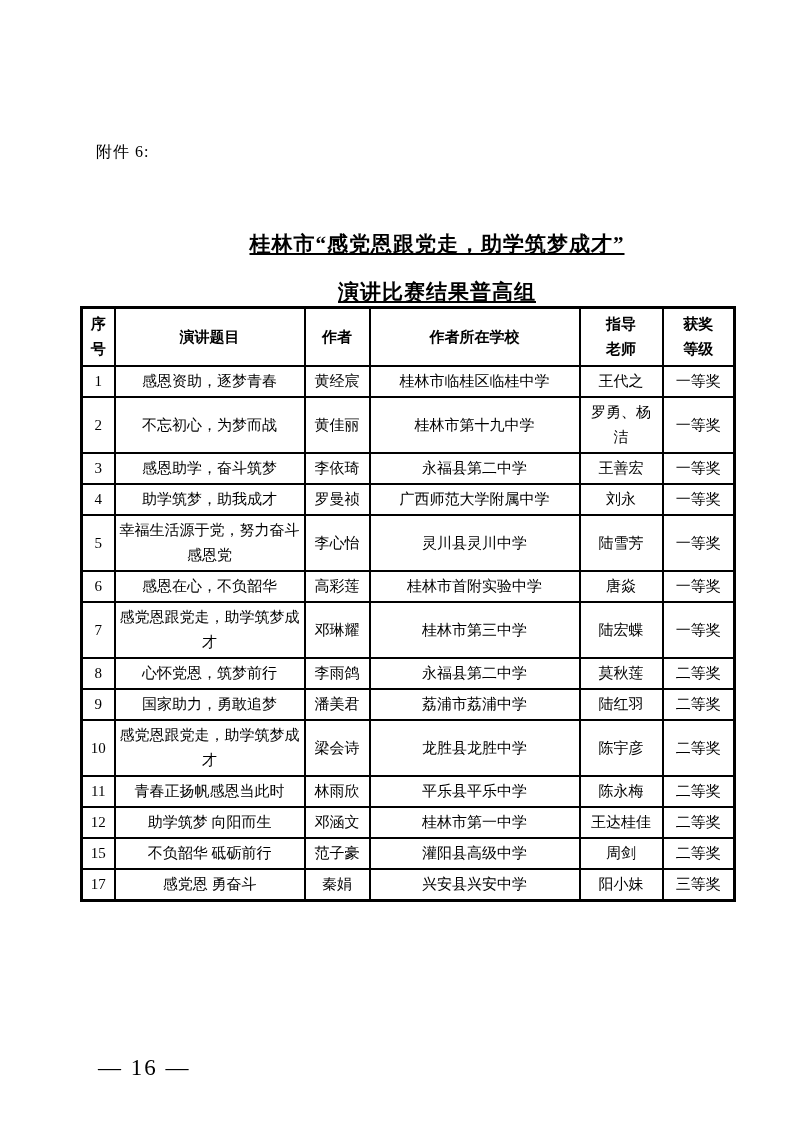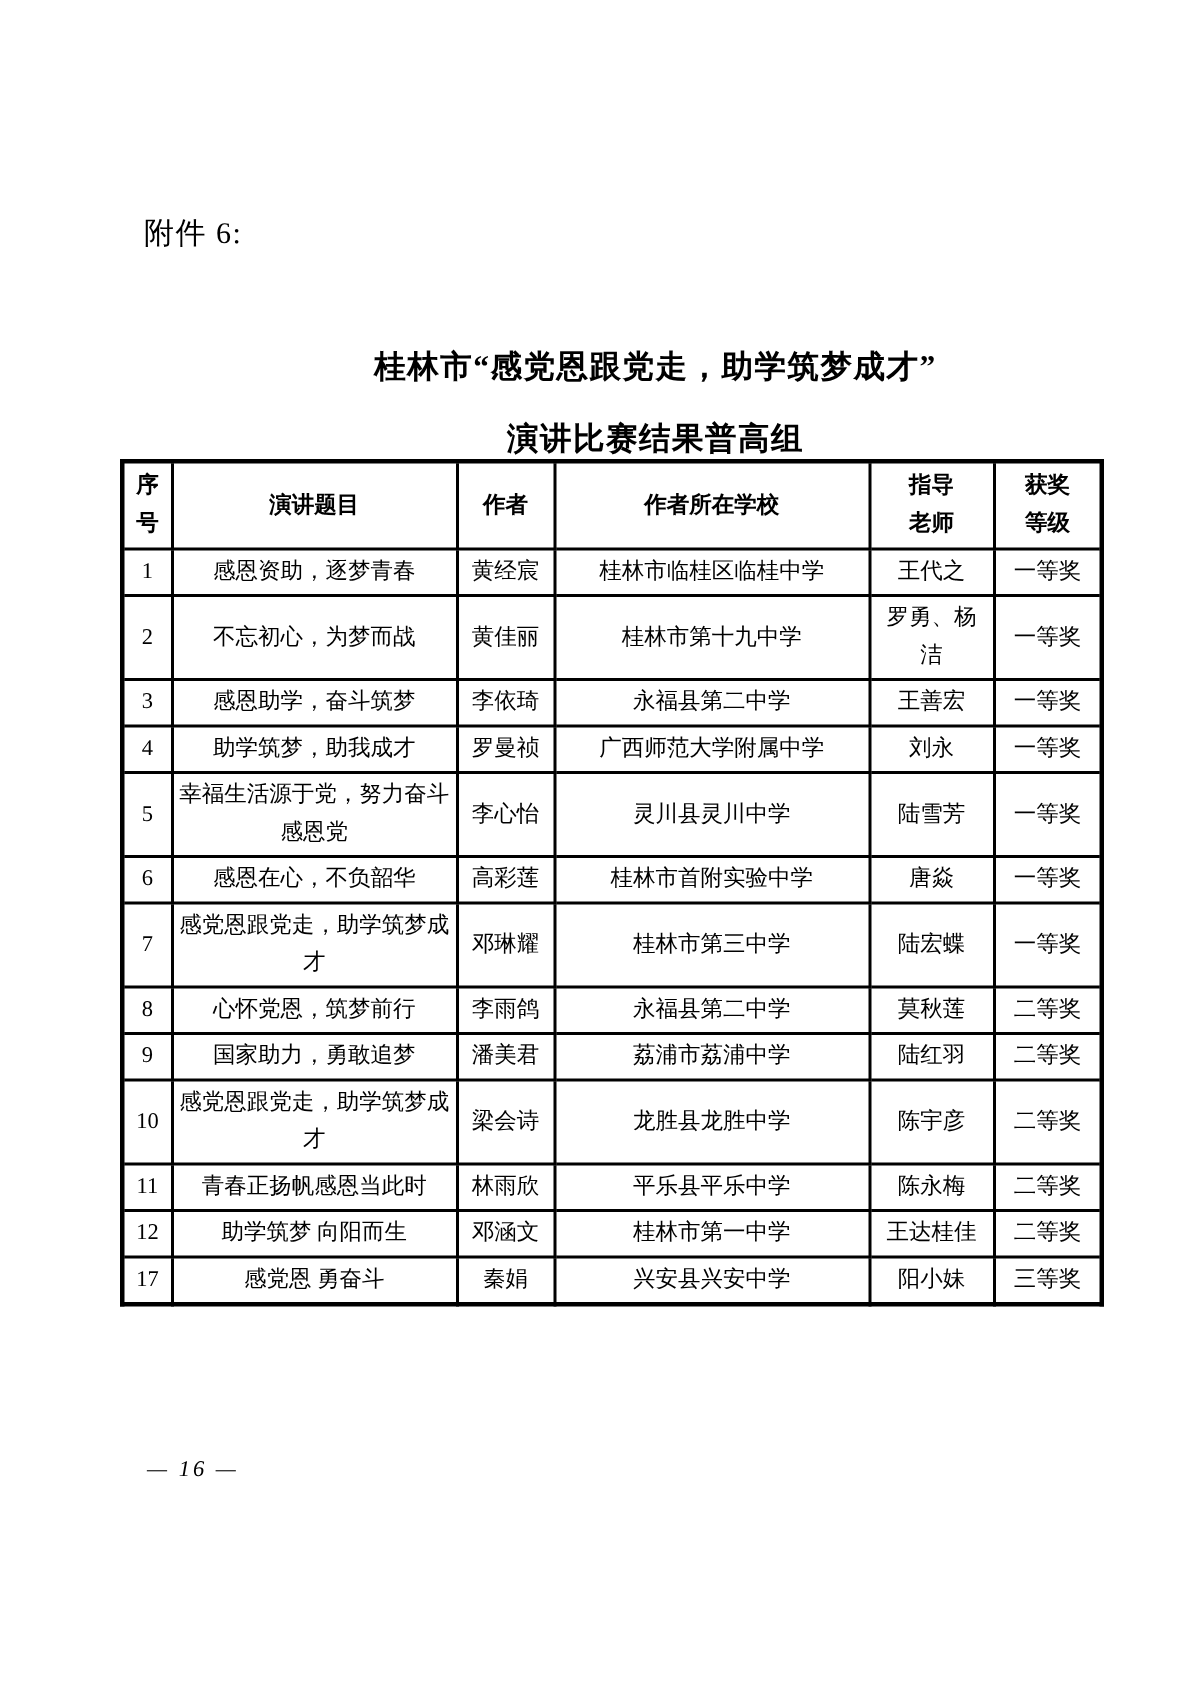--- a/index.html
+++ b/index.html
@@ -12,33 +12,34 @@
     background: #ffffff;
     position: relative;
     overflow: hidden;
     font-family: "Liberation Serif", "DejaVu Serif", serif;
     color: #000000;
   }
   .attachment-label {
     position: absolute;
     left: 96px;
     top: 142px;
-    font-size: 20px;
+    font-size: 16px;
     letter-spacing: 1px;
   }
   .doc-title {
     position: absolute;
     left: 80px;
     top: 220px;
     width: 714px;
     text-align: center;
     font-weight: bold;
     font-size: 21px;
     line-height: 48px;
     letter-spacing: 1px;
+    text-decoration: underline;
   }
   table.results-table {
     position: absolute;
     left: 80px;
     top: 306px;
     width: 653px;
     border-collapse: collapse;
     table-layout: fixed;
     border: 3px solid #000;
   }
@@ -54,24 +55,23 @@
     overflow-wrap: anywhere;
   }
   .results-table th {
     font-weight: bold;
     white-space: pre-line;
     height: 52px;
   }
   .page-number {
     position: absolute;
     left: 98px;
-    top: 972px;
-    font-size: 15px;
+    top: 1055px;
+    font-size: 23px;
     letter-spacing: 2px;
-    font-style: italic;
   }
 </style>
 </head>
 <body>
 
 <div class="attachment-label">附件 6:</div>
 
 <div class="doc-title">
   <div>桂林市“感党恩跟党走，助学筑梦成才”</div>
   <div>演讲比赛结果普高组</div>
@@ -190,20 +190,28 @@
       </tr>
       <tr>
         <td>12</td>
         <td>助学筑梦 向阳而生</td>
         <td>邓涵文</td>
         <td>桂林市第一中学</td>
         <td>王达桂佳</td>
         <td>二等奖</td>
       </tr>
       <tr>
+        <td>15</td>
+        <td>不负韶华 砥砺前行</td>
+        <td>范子豪</td>
+        <td>灌阳县高级中学</td>
+        <td>周剑</td>
+        <td>二等奖</td>
+      </tr>
+      <tr>
         <td>17</td>
         <td>感党恩 勇奋斗</td>
         <td>秦娟</td>
         <td>兴安县兴安中学</td>
         <td>阳小妹</td>
         <td>三等奖</td>
       </tr>
     </tbody>
 </table>
 

